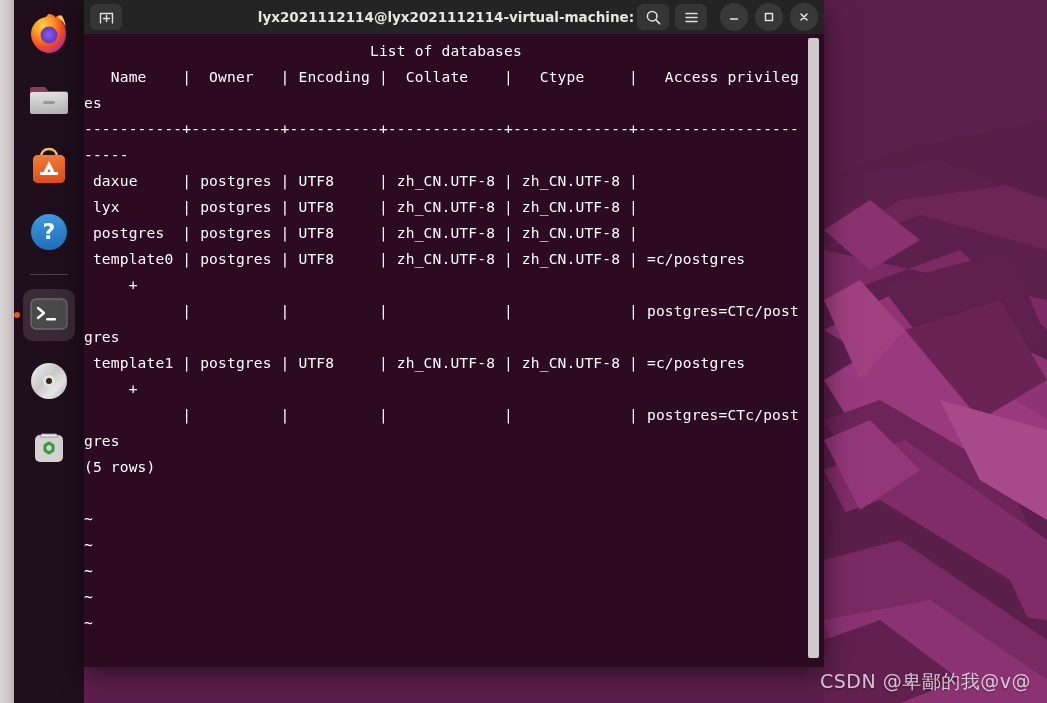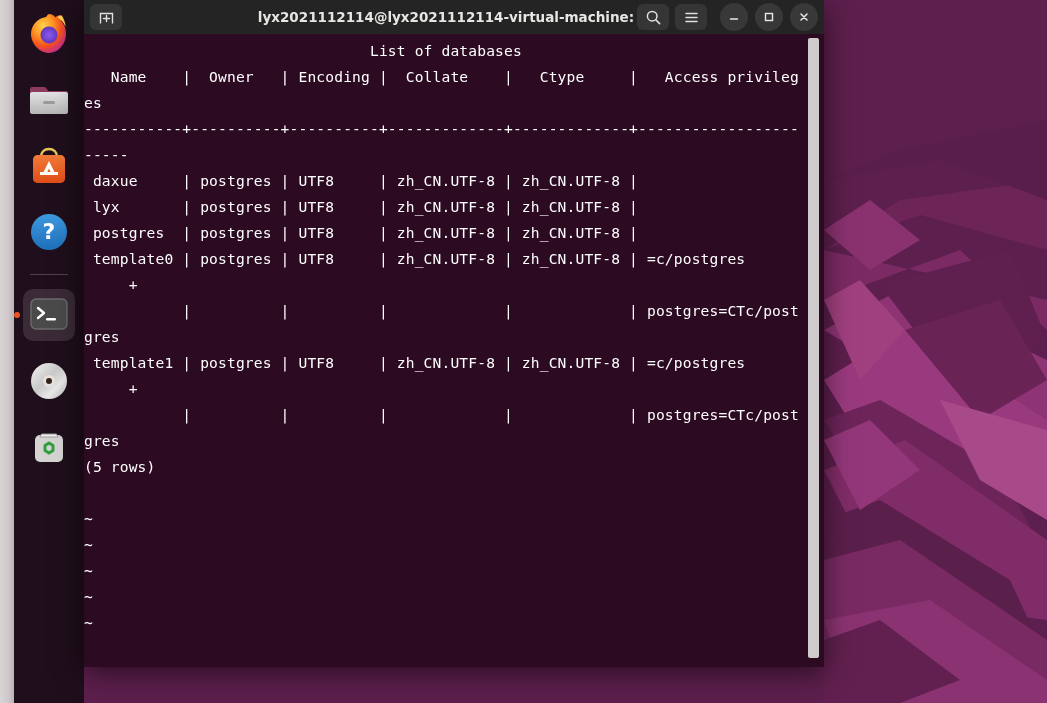--- a/index.html
+++ b/index.html
@@ -355,14 +355,15 @@
     <div id="term-body">
       <div id="term-text"><div class="tline">                                List of databases</div><div class="tline">   Name    |  Owner   | Encoding |  Collate    |   Ctype     |   Access privileg</div><div class="tline">es</div><div class="tline">-----------+----------+----------+-------------+-------------+------------------</div><div class="tline">-----</div><div class="tline"> daxue     | postgres | UTF8     | zh_CN.UTF-8 | zh_CN.UTF-8 |</div><div class="tline"> lyx       | postgres | UTF8     | zh_CN.UTF-8 | zh_CN.UTF-8 |</div><div class="tline"> postgres  | postgres | UTF8     | zh_CN.UTF-8 | zh_CN.UTF-8 |</div><div class="tline"> template0 | postgres | UTF8     | zh_CN.UTF-8 | zh_CN.UTF-8 | =c/postgres</div><div class="tline">     +</div><div class="tline">           |          |          |             |             | postgres=CTc/post</div><div class="tline">gres</div><div class="tline"> template1 | postgres | UTF8     | zh_CN.UTF-8 | zh_CN.UTF-8 | =c/postgres</div><div class="tline">     +</div><div class="tline">           |          |          |             |             | postgres=CTc/post</div><div class="tline">gres</div><div class="tline">(5 rows)</div><div class="tline"></div><div class="tline">~</div><div class="tline">~</div><div class="tline">~</div><div class="tline">~</div><div class="tline">~</div></div>
       <div class="tline" style="position:absolute; left:0; top:632px; font-family:'DejaVu Sans Mono',monospace; font-size:14.6px; line-height:26px; white-space:pre;">
         
       </div>
       <div id="term-scrollbar"></div>
     </div>
 
   </div>
 
+  <div id="watermark">CSDN @卑鄙的我@v@</div>
 
 </div>
 
 </body></html>

